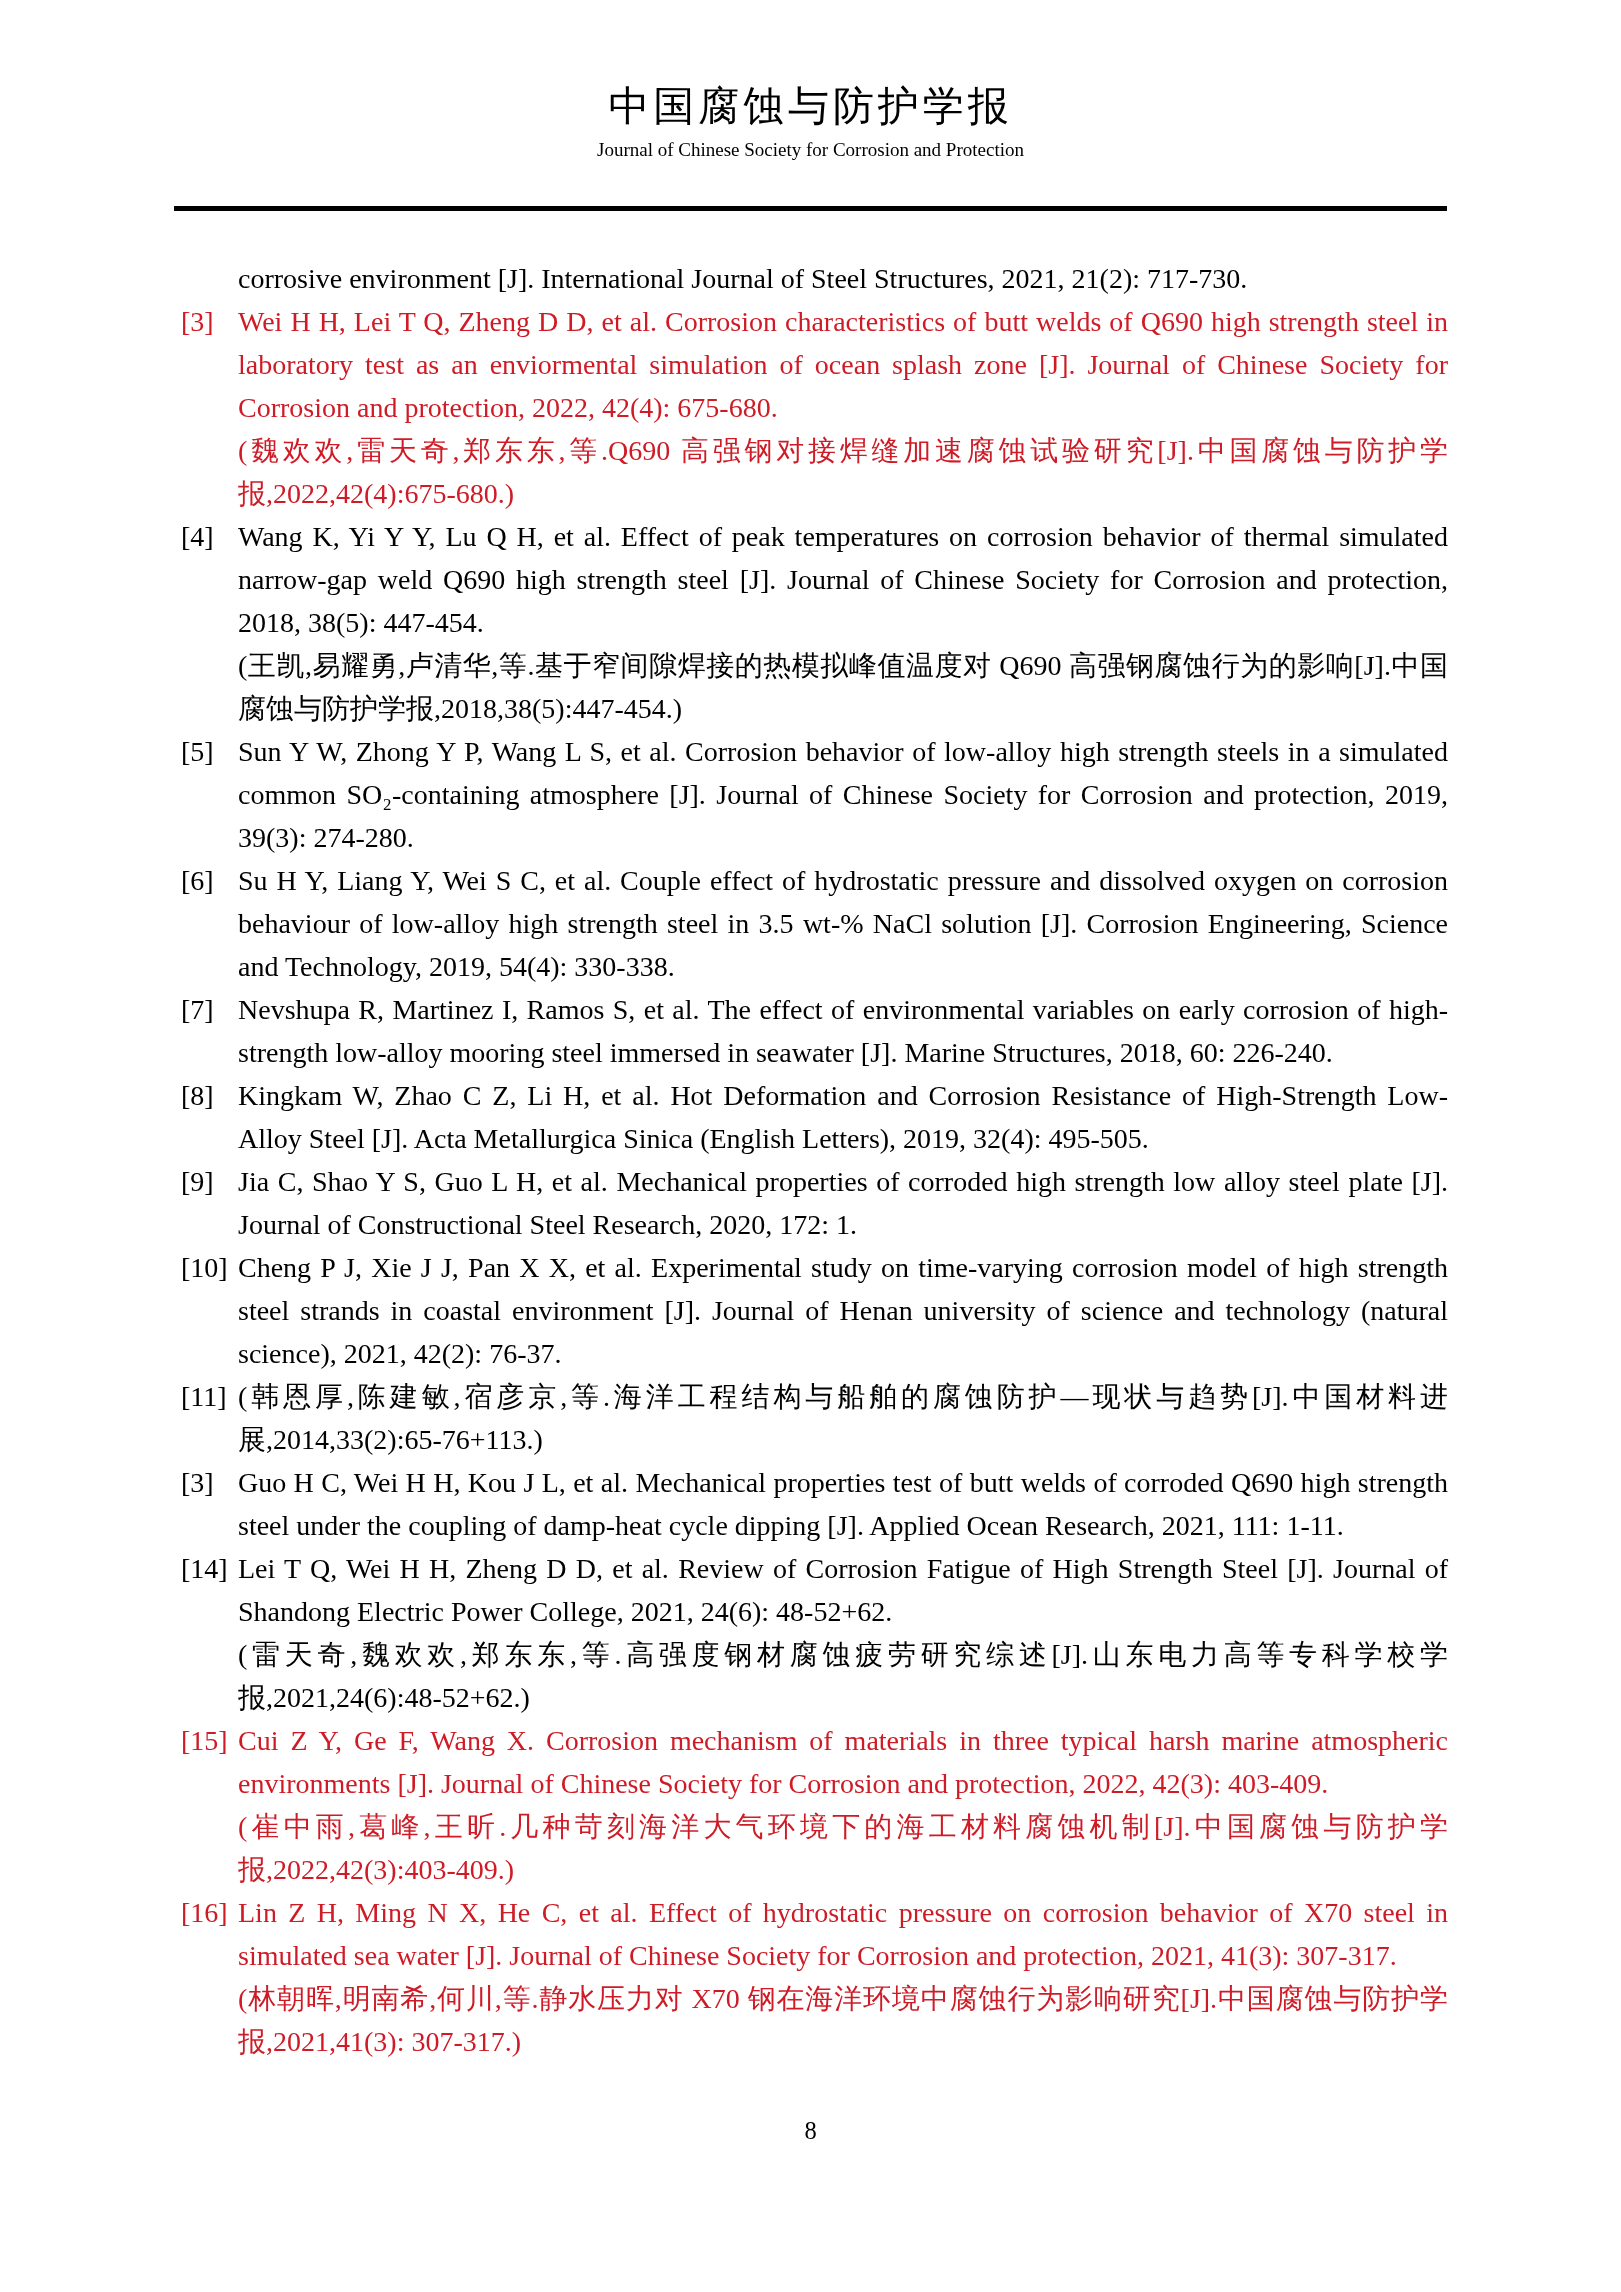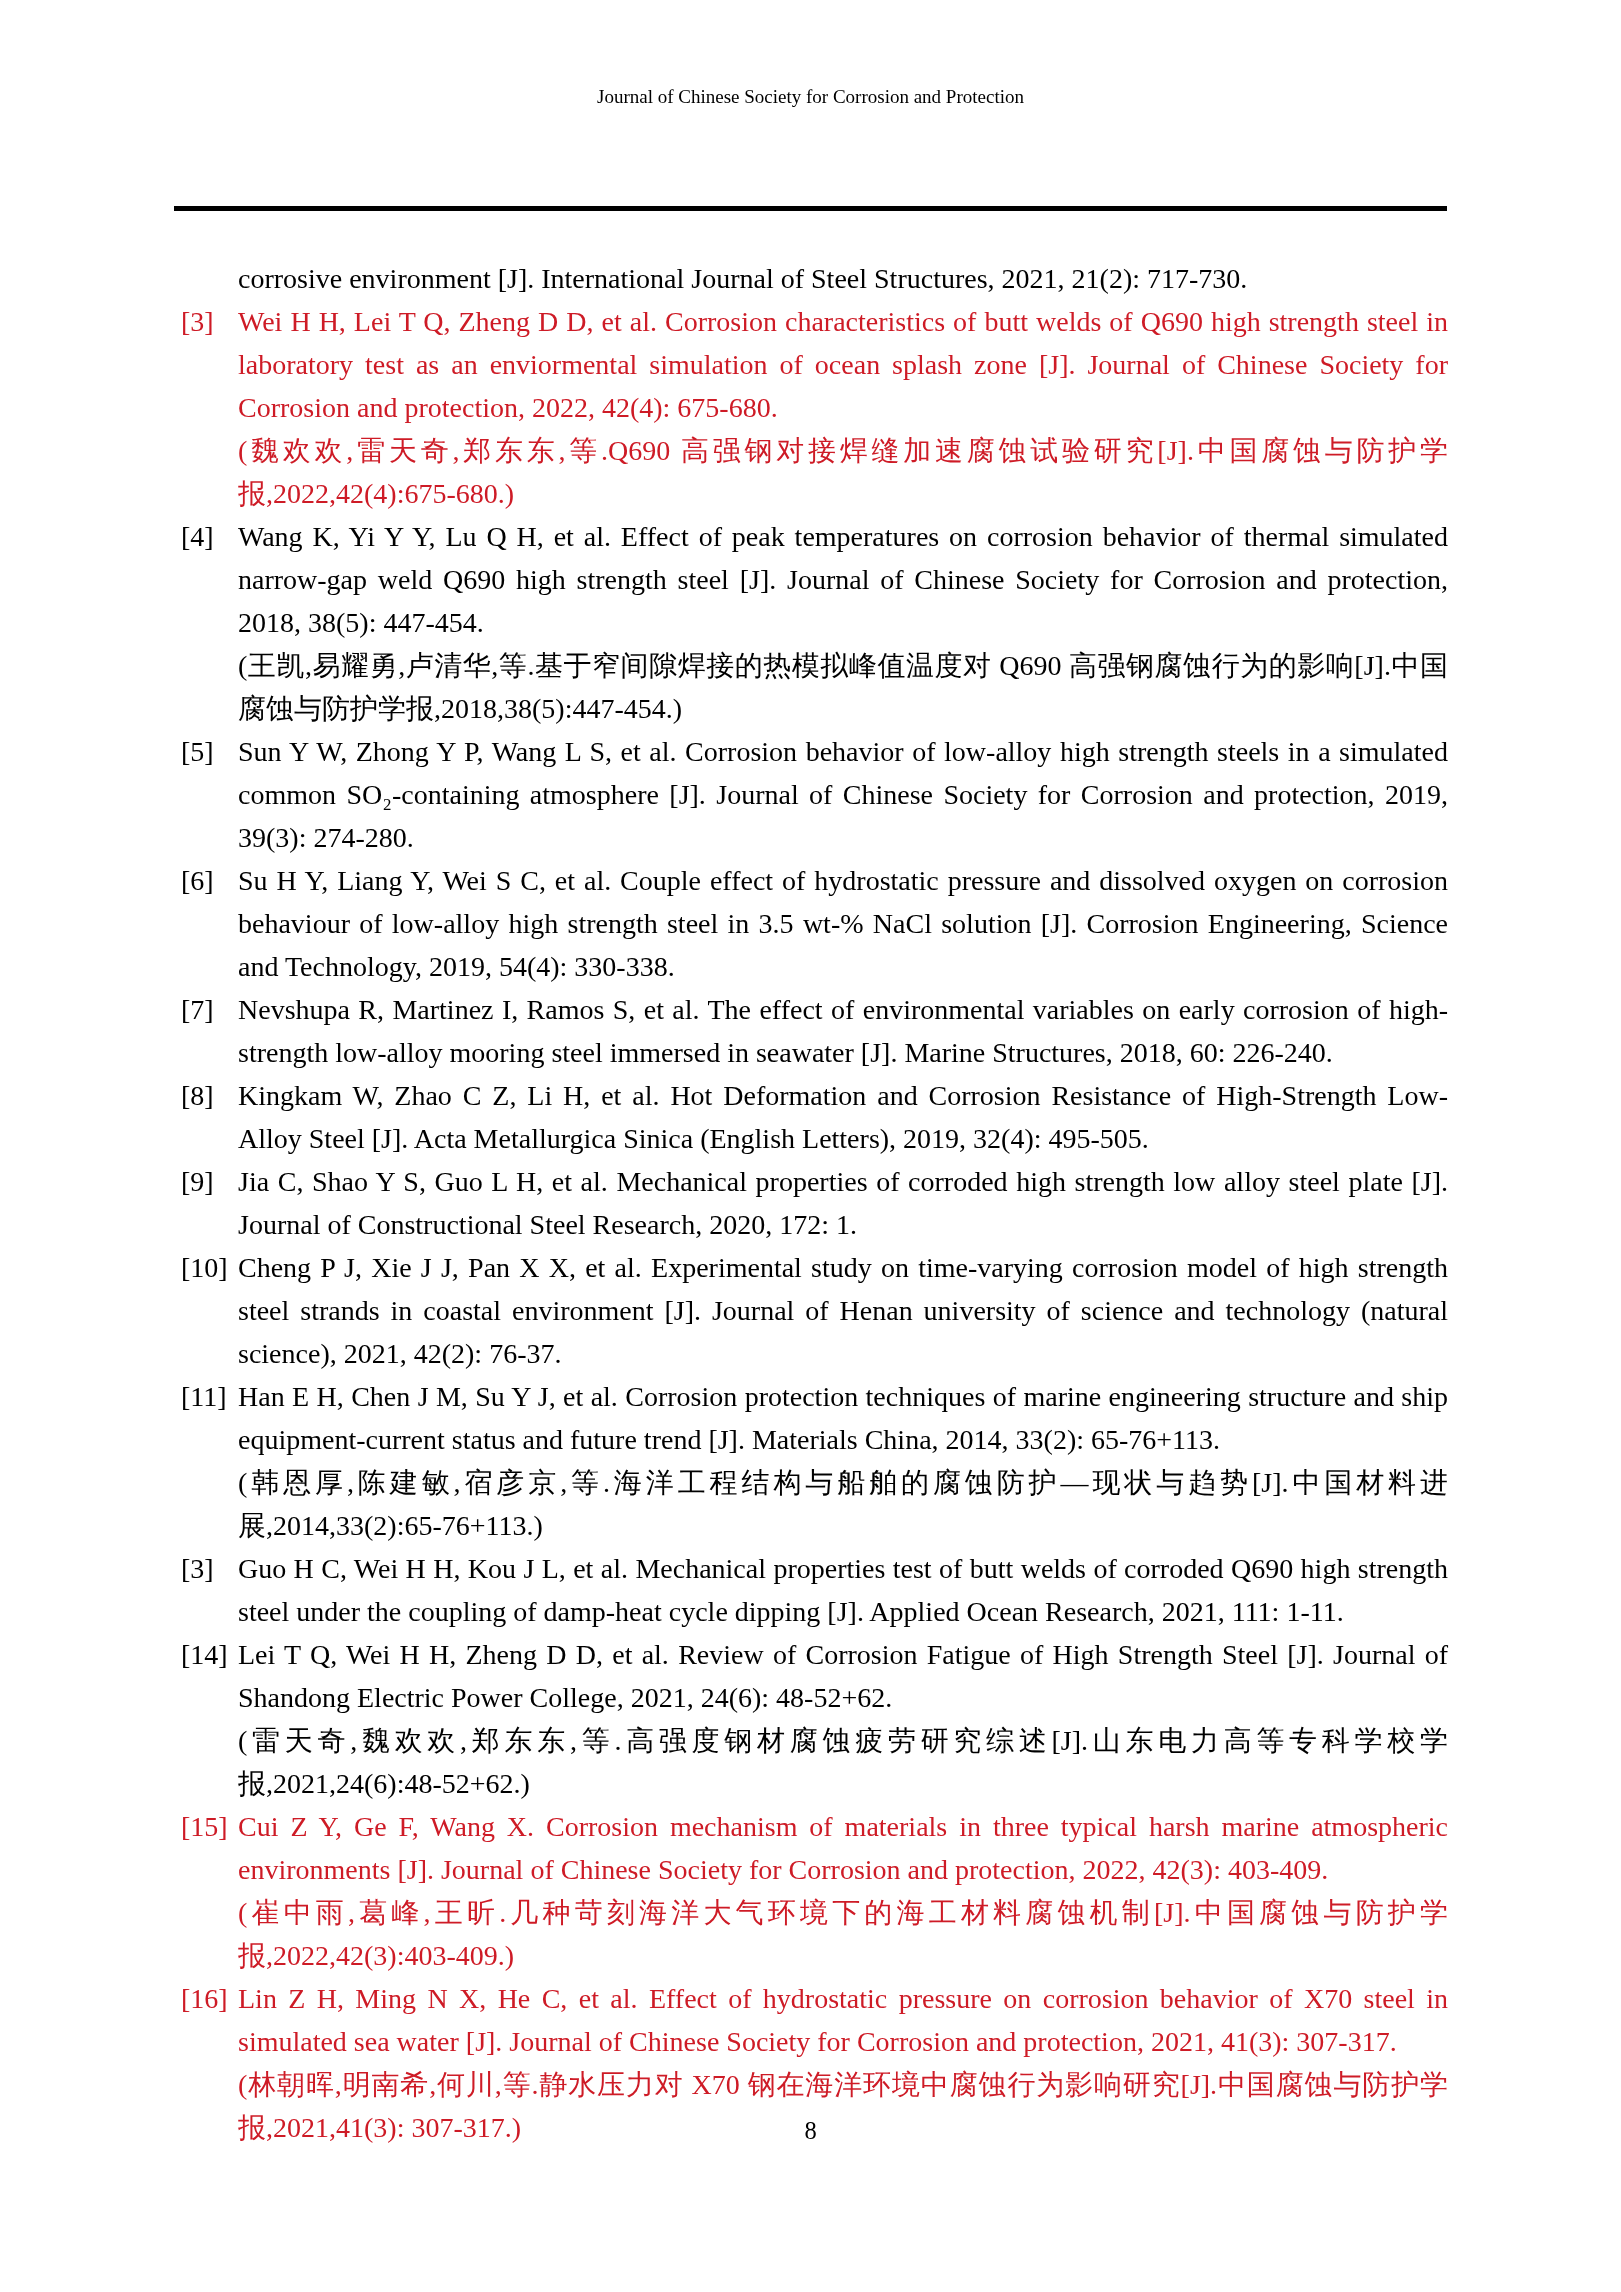--- a/index.html
+++ b/index.html
@@ -54,20 +54,21 @@
     text-align: center;
     font-size: 24.5px;
   }
 </style>
 </head>
 <body>
 
 <div class="page">
 
   <div class="header">
+    <div class="title-zh">中国腐蚀与防护学报</div>
     <div class="title-en">Journal of Chinese Society for Corrosion and Protection</div>
   </div>
 
   <div class="header-rule"></div>
 
   <div class="refs">
     <div class="ref-item">
       <span class="ref-label"></span>
       <p class="ref-en">corrosive environment [J]. International Journal of Steel Structures, 2021, 21(2): 717-730.</p>
 
@@ -114,21 +115,20 @@
 
     </div>
 
     <div class="ref-item">
       <span class="ref-label">[10]</span>
       <p class="ref-en">Cheng P J, Xie J J, Pan X X, et al. Experimental study on time-varying corrosion model of high strength steel strands in coastal environment [J]. Journal of Henan university of science and technology (natural science), 2021, 42(2): 76-37.</p>
     </div>
 
     <div class="ref-item">
       <span class="ref-label">[11]</span>
-      <p class="ref-en">Han E H, Chen J M, Su Y J, et al. Corrosion protection techniques of marine engineering structure and ship equipment-current status and future trend [J]. Materials China, 2014, 33(2): 65-76+113.</p>
       <p class="ref-zh">(韩恩厚,陈建敏,宿彦京,等.海洋工程结构与船舶的腐蚀防护—现状与趋势[J].中国材料进展,2014,33(2):65-76+113.)</p>
     </div>
 
 
     <div class="ref-item">
       <span class="ref-label">[3]</span>
       <p class="ref-en">Guo H C, Wei H H, Kou J L, et al. Mechanical properties test of butt welds of corroded Q690 high strength steel under the coupling of damp-heat cycle dipping [J]. Applied Ocean Research, 2021, 111: 1-11.</p>
 
     </div>
 

